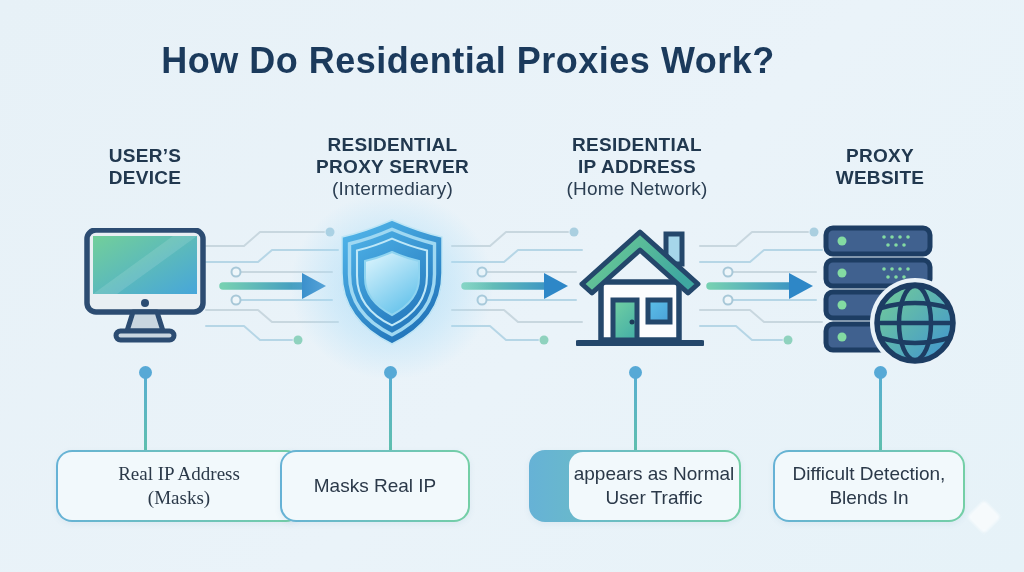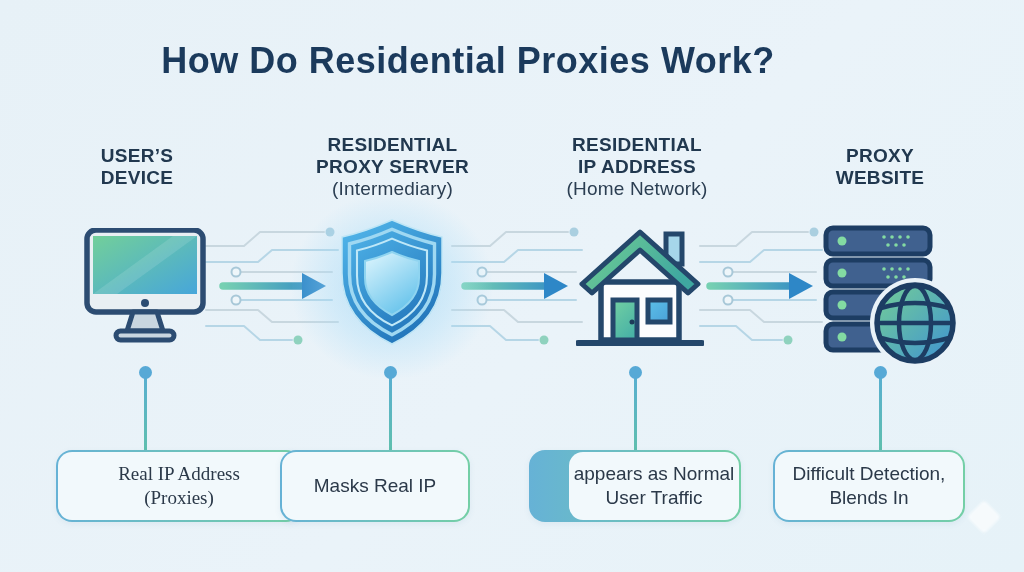--- a/index.html
+++ b/index.html
@@ -53,21 +53,21 @@
     filter:blur(1px);
   }
 </style>
 </head>
 <body>
 
 <div class="canvas">
 
   <h1 class="title">How Do Residential Proxies Work?</h1>
 
-  <div class="col-header" style="left:37px;width:200px;">
+  <div class="col-header" style="left:45px;width:200px;">
     <span class="hl">USER’S</span>
     <span class="hl">DEVICE</span>
 
   </div>
   <div class="col-header" style="left:290px;width:205px;">
     <span class="hl">RESIDENTIAL</span>
     <span class="hl">PROXY SERVER</span>
     <span class="sub">(Intermediary)</span>
   </div>
   <div class="col-header" style="left:532px;width:210px;">
@@ -267,21 +267,21 @@
   <div class="connector" style="left:633.5px;">
       <span class="dot"></span>
     </div>
   <div class="connector" style="left:878.5px;">
       <span class="dot"></span>
     </div>
 
   <div class="note-box" style="left:56px;width:246px;font-family:Liberation Serif, serif;">
     <div class="note-inner">
       <span>Real IP Address</span>
-      <span>(Proxies)</span>
+      <span>(Masks)</span>
     </div>
   </div>
   <div class="note-box" style="left:280px;width:190px;">
     <div class="note-inner">
       <span>Masks Real IP</span>
 
     </div>
   </div>
   <div class="note-box" style="left:529px;width:212px;padding-left:40px;">
     <div class="note-inner">

